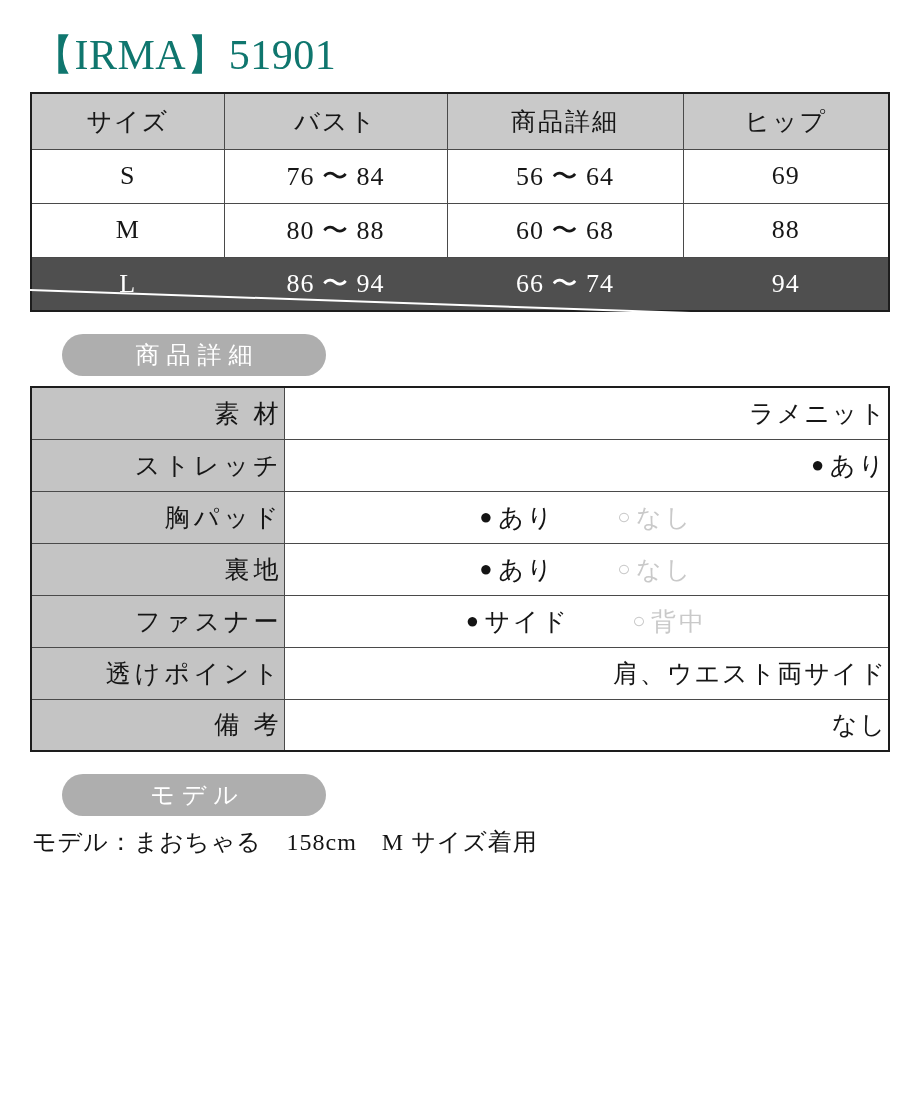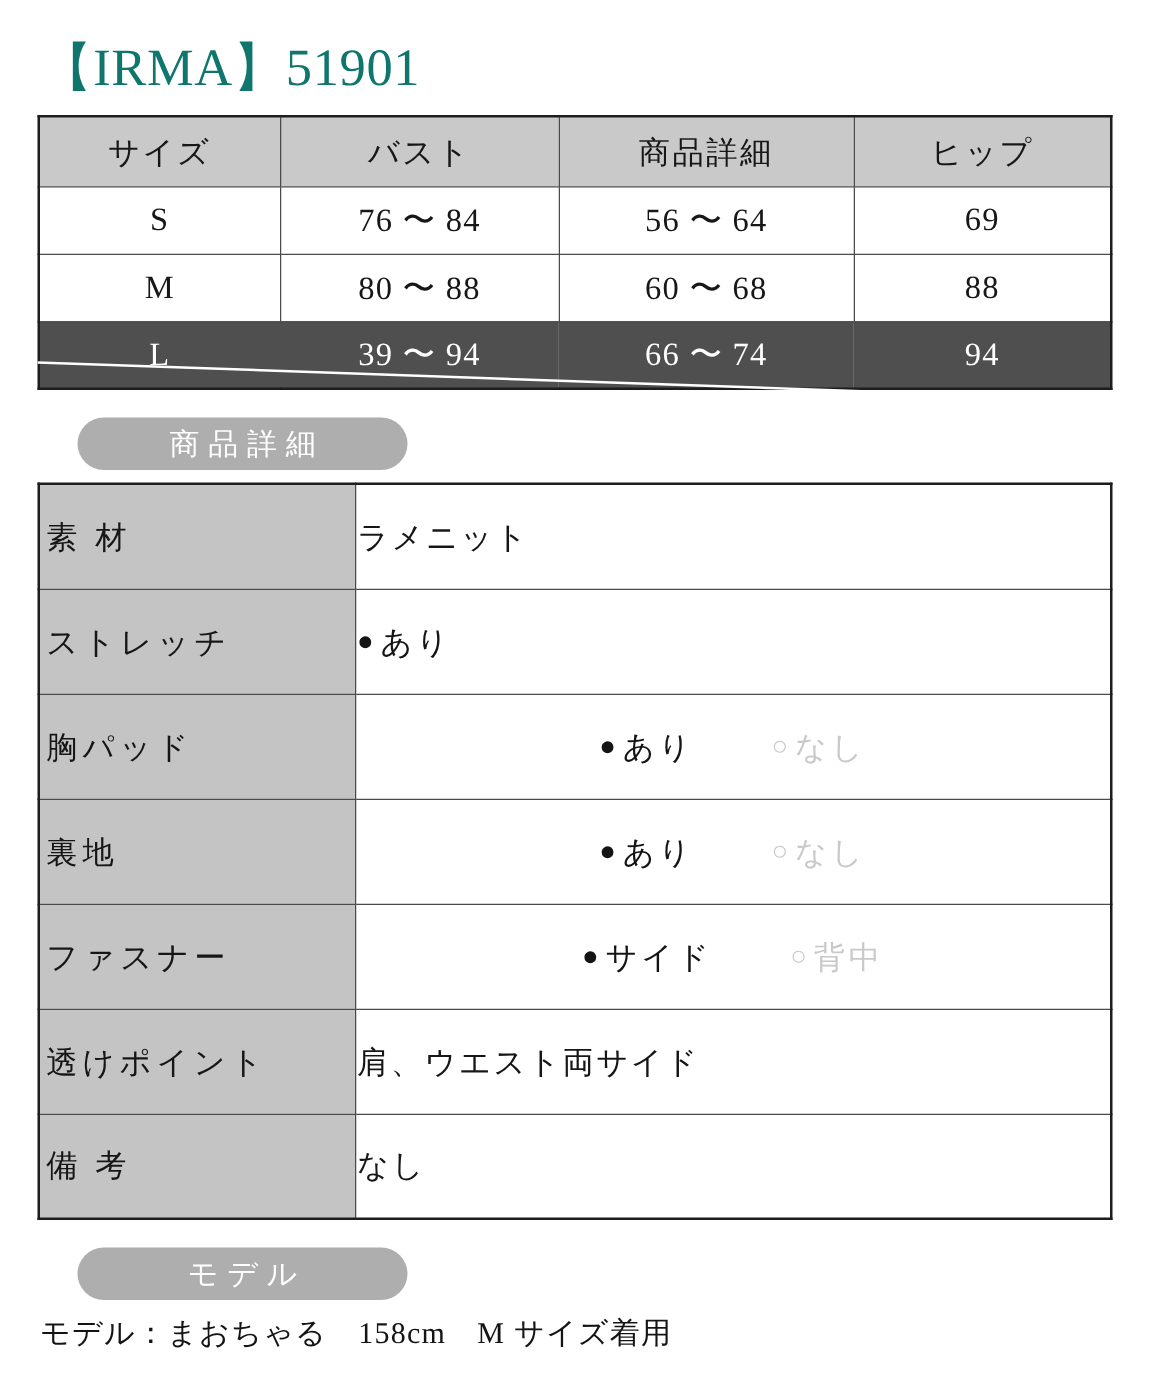--- a/index.html
+++ b/index.html
@@ -115,24 +115,24 @@
   table.detail-table {
     width: 860px;
     border-collapse: collapse;
     table-layout: fixed;
     border: 2px solid #1d1d1d;
   }
   table.detail-table col.lbl { width: 29.5%; }
   table.detail-table col.val { width: 70.5%; }
   table.detail-table td {
     border: 1px solid #4a4a4a;
-    height: 84px;
+    height: 52px;
     font-family: "Liberation Serif", serif;
     font-size: 25px;
-    text-align: left;
+    text-align: right;
     color: #161616;
   }
   table.detail-table td.label {
     background: #c4c4c4;
     letter-spacing: 4px;
     text-indent: 4px;
   }
   table.detail-table td.value {
     background: #ffffff;
     letter-spacing: 1.5px;
@@ -194,21 +194,21 @@
         <td>69</td>
       </tr>
       <tr>
         <td>M</td>
         <td>80 〜 88</td>
         <td>60 〜 68</td>
         <td>88</td>
       </tr>
       <tr class="row-highlight">
         <td>L</td>
-        <td>39 〜 94</td>
+        <td>86 〜 94</td>
         <td>66 〜 74</td>
         <td>94</td>
       </tr>
     </tbody>
   </table>
 
   <svg class="sweep" viewBox="0 0 860 56" preserveAspectRatio="none">
     <line x1="0" y1="14" x2="860" y2="44" stroke="#ffffff" stroke-width="2"></line>
   </svg>
 

